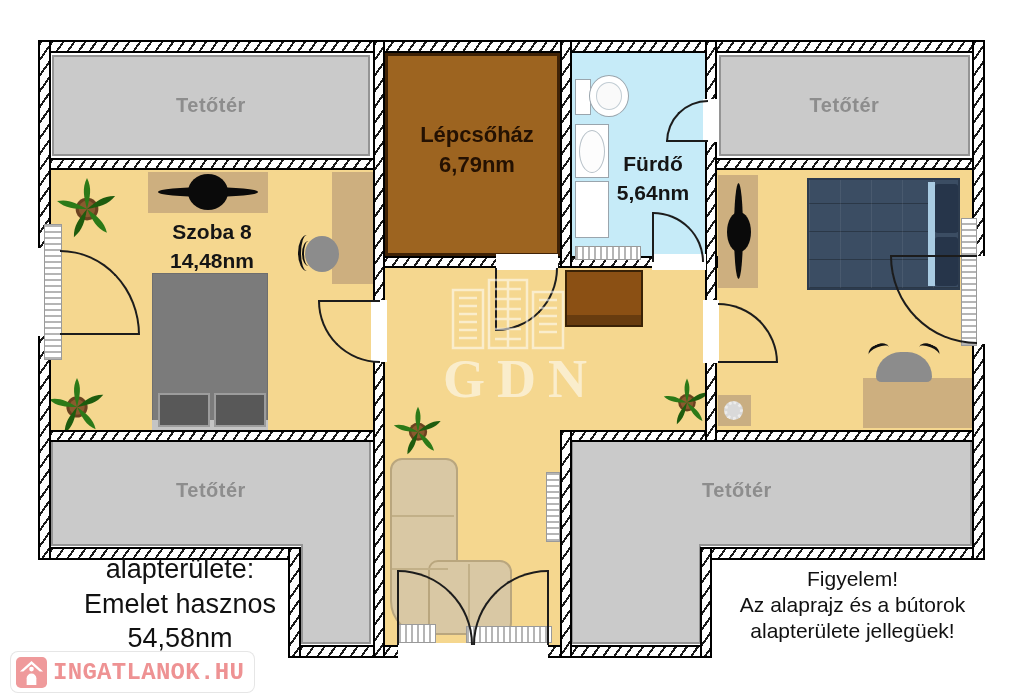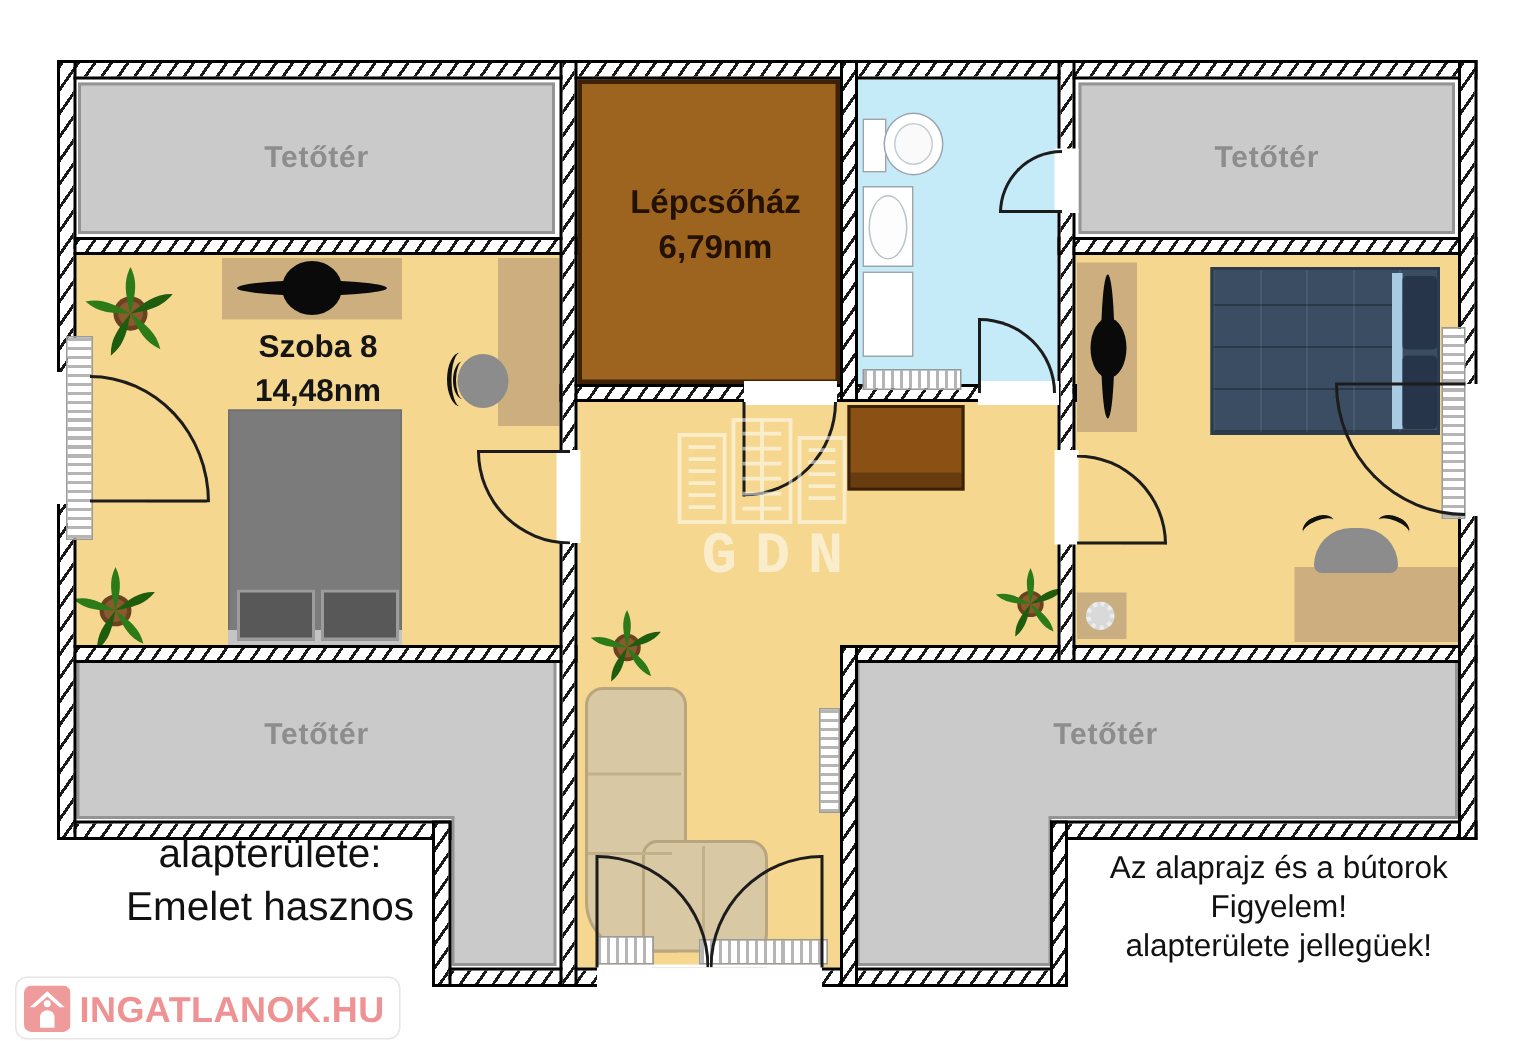--- a/index.html
+++ b/index.html
@@ -21,24 +21,24 @@
   .tan{background:var(--tan,#cdaf7f);}
   .label{position:absolute;display:flex;flex-direction:column;align-items:center;
          justify-content:center;text-align:center;font-weight:bold;
          font-size:21px;line-height:1.38;color:var(--label-dark,#151515);}
   .attic-label{font-size:20px;color:var(--attic-text,#8d8d8d);letter-spacing:.5px;}
   .stair-label{font-size:22px;color:var(--stair-text,#241102);}
   .note{position:absolute;text-align:center;color:#111;font-weight:400;}
   .summary{font-size:27px;line-height:1.28;}
   .disclaimer{font-size:21px;line-height:1.24;}
   .watermark{position:absolute;opacity:.55;color:#fff;text-align:center;}
-  .gdn-text{font-family:Liberation Mono, monospace;font-weight:bold;font-size:39px;
+  .gdn-text{font-family:Liberation Serif, serif;font-weight:bold;font-size:54px;
             letter-spacing:12px;padding-left:12px;margin-top:-6px;}
   .logo{position:absolute;background:#fff;border-radius:7px;box-shadow:0 0 0 1px #e6e6e6;
-        display:flex;align-items:flex-end;gap:6px;padding:4px 10px 4px 5px;}
+        display:flex;align-items:center;gap:6px;padding:4px 10px 4px 5px;font-family:Liberation Mono, monospace;}
   .logo-text{font-weight:bold;font-size:24px;color:var(--logo-pink,#ee9293);letter-spacing:.3px;}
   .pillow{position:absolute;background:#585858;border:2px solid #9c9c9c;box-sizing:border-box;}
   .seam{position:absolute;background:#c2b088;}
 </style>
 </head>
 <body>
 
 <div class="stage">
 
   <div class="room" style="left:51px;top:170px;width:322px;height:260px;"></div>
@@ -218,32 +218,37 @@
   <div class="label attic-label" style="left:52px;top:437px;width:318px;height:108px;">
     <span>Tetőtér</span>
     </div>
   <div class="label attic-label" style="left:575px;top:437px;width:324px;height:108px;">
     <span>Tetőtér</span>
     </div>
   <div class="label stair-label" style="left:385px;top:105px;width:184px;height:90px;">
     <span>Lépcsőház</span>
     <span>6,79nm</span>
     </div>
+  <div class="label" style="left:598px;top:143px;width:110px;height:72px;">
+    <span>Fürdő</span>
+    <span>5,64nm</span>
+    </div>
   <div class="label" style="left:51px;top:210px;width:322px;height:74px;">
     <span>Szoba 8</span>
     <span>14,48nm</span>
     </div>
 
   <div class="note summary" style="left:30px;top:552px;width:300px;">
     <div>alapterülete:</div>
     <div>Emelet hasznos</div>
+    <div>54,58nm</div>
   </div>
   <div class="note disclaimer" style="left:725px;top:566px;width:255px;">
+    <div>Figyelem!</div>
     <div>Az alaprajz és a bútorok</div>
-    <div>Figyelem!</div>
     <div>alapterülete jellegüek!</div>
   </div>
 
   <div class="logo" style="left:11px;top:652px;height:32px;">
     <svg viewBox="0 0 32 32" style="width:31px;height:31px;">
       <rect x="0" y="0" width="32" height="32" rx="5" fill="#ef9a9b"></rect>
       <path d="M4,15 L16,4 L28,15 L24.5,15 L16,7.5 L7.5,15 Z" fill="#fff"></path>
       <circle cx="16" cy="12.5" r="2.4" fill="#fff"></circle>
       <path d="M11,29 v-7 a5,5 0 0 1 10,0 v7 z" fill="#fff"></path>
     </svg>

